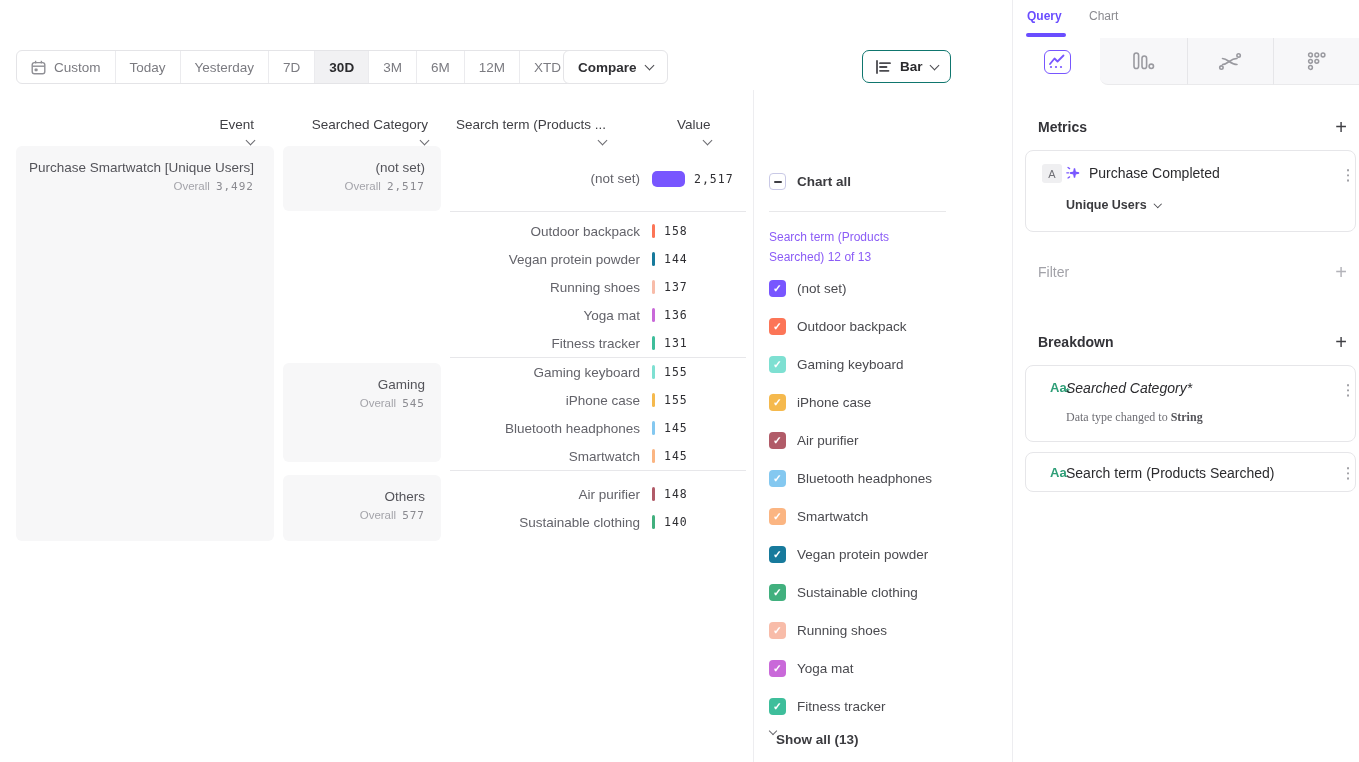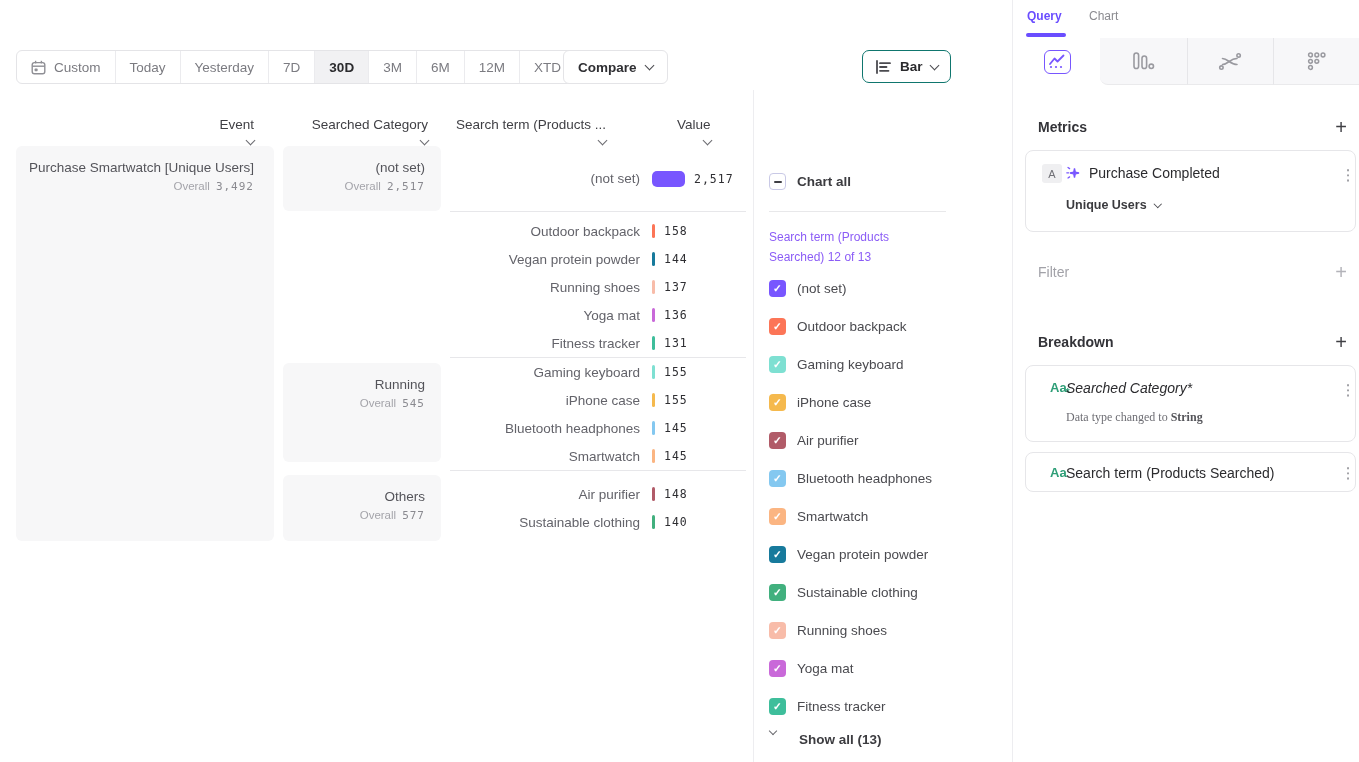--- a/index.html
+++ b/index.html
@@ -45,21 +45,21 @@
   .selectall { position:absolute; left:769px; top:173px; display:flex; align-items:center; gap:11px; cursor:pointer; }
   .cb-ind { width:17px; height:17px; background:#fff; border:1.5px solid #c9c9e6; border-radius:4px; display:flex; align-items:center; justify-content:center; }
   .cb-ind i { display:block; width:8px; height:2px; background:#3f3f44; border-radius:1px; }
   .selectall-label { font-size:13.5px; font-weight:600; color:#3c3c40; }
   .leg-divider { position:absolute; left:769px; top:211px; width:177px; height:1px; background:#e8e8ea; }
   .leg-context { position:absolute; left:769px; top:227px; width:178px; font-size:12px; line-height:20px; color:#8b5cf6; }
   .leg-list { position:absolute; left:755px; top:269px; width:258px; }
   .leg-item { height:38px; display:flex; align-items:center; padding-left:14px; gap:11px; cursor:pointer; }
   .leg-box { width:17px; height:17px; border-radius:4px; color:#fff; font-size:10.5px; font-weight:700; display:flex; align-items:center; justify-content:center; flex:none; }
   .leg-label { font-size:13.5px; color:#4a4a4f; }
-  .show-all { position:absolute; left:770px; top:732px; display:flex; align-items:flex-start; gap:23px; cursor:pointer; }
+  .show-all { position:absolute; left:770px; top:732px; display:flex; align-items:flex-start; gap:0; cursor:pointer; }
   .show-all .chev { width:6px; height:6px; border-color:#6b6b70; margin-top:-4px; }
   .show-all-label { font-size:13.5px; font-weight:600; color:#3c3c40; }
 
   
   .qpanel { position:absolute; left:1012px; top:0; width:347px; height:762px; background:#fff; border-left:1px solid #ededf0; }
   .q-tab { position:absolute; top:9px; font-size:12px; cursor:pointer; }
   .q-tab.active { color:#6a4dff; font-weight:700; }
   .q-tab.inactive { color:#8b8b90; font-weight:400; }
   .q-underline { position:absolute; left:13px; top:33px; width:40px; height:4px; border-radius:2px; background:#6a4dff; }
   .icon-row { position:absolute; left:1px; top:38px; width:345px; height:47px; display:flex; }
@@ -175,21 +175,21 @@
   </div>
 
   <div class="cell" style="left:283px; top:146px; width:158px; height:65px;">
     <div class="cell-inner" style="padding-right:16px;">
       <div class="cell-title">(not set)</div>
       <div class="overall-line"><span>Overall</span><span class="num gray">2,517</span></div>
     </div>
   </div>
   <div class="cell" style="left:283px; top:363px; width:158px; height:99px;">
     <div class="cell-inner" style="padding-right:16px;">
-      <div class="cell-title">Running</div>
+      <div class="cell-title">Gaming</div>
       <div class="overall-line"><span>Overall</span><span class="num gray">545</span></div>
     </div>
   </div>
   <div class="cell" style="left:283px; top:475px; width:158px; height:66px;">
     <div class="cell-inner" style="padding-right:16px;">
       <div class="cell-title">Others</div>
       <div class="overall-line"><span>Overall</span><span class="num gray">577</span></div>
     </div>
   </div>
 

